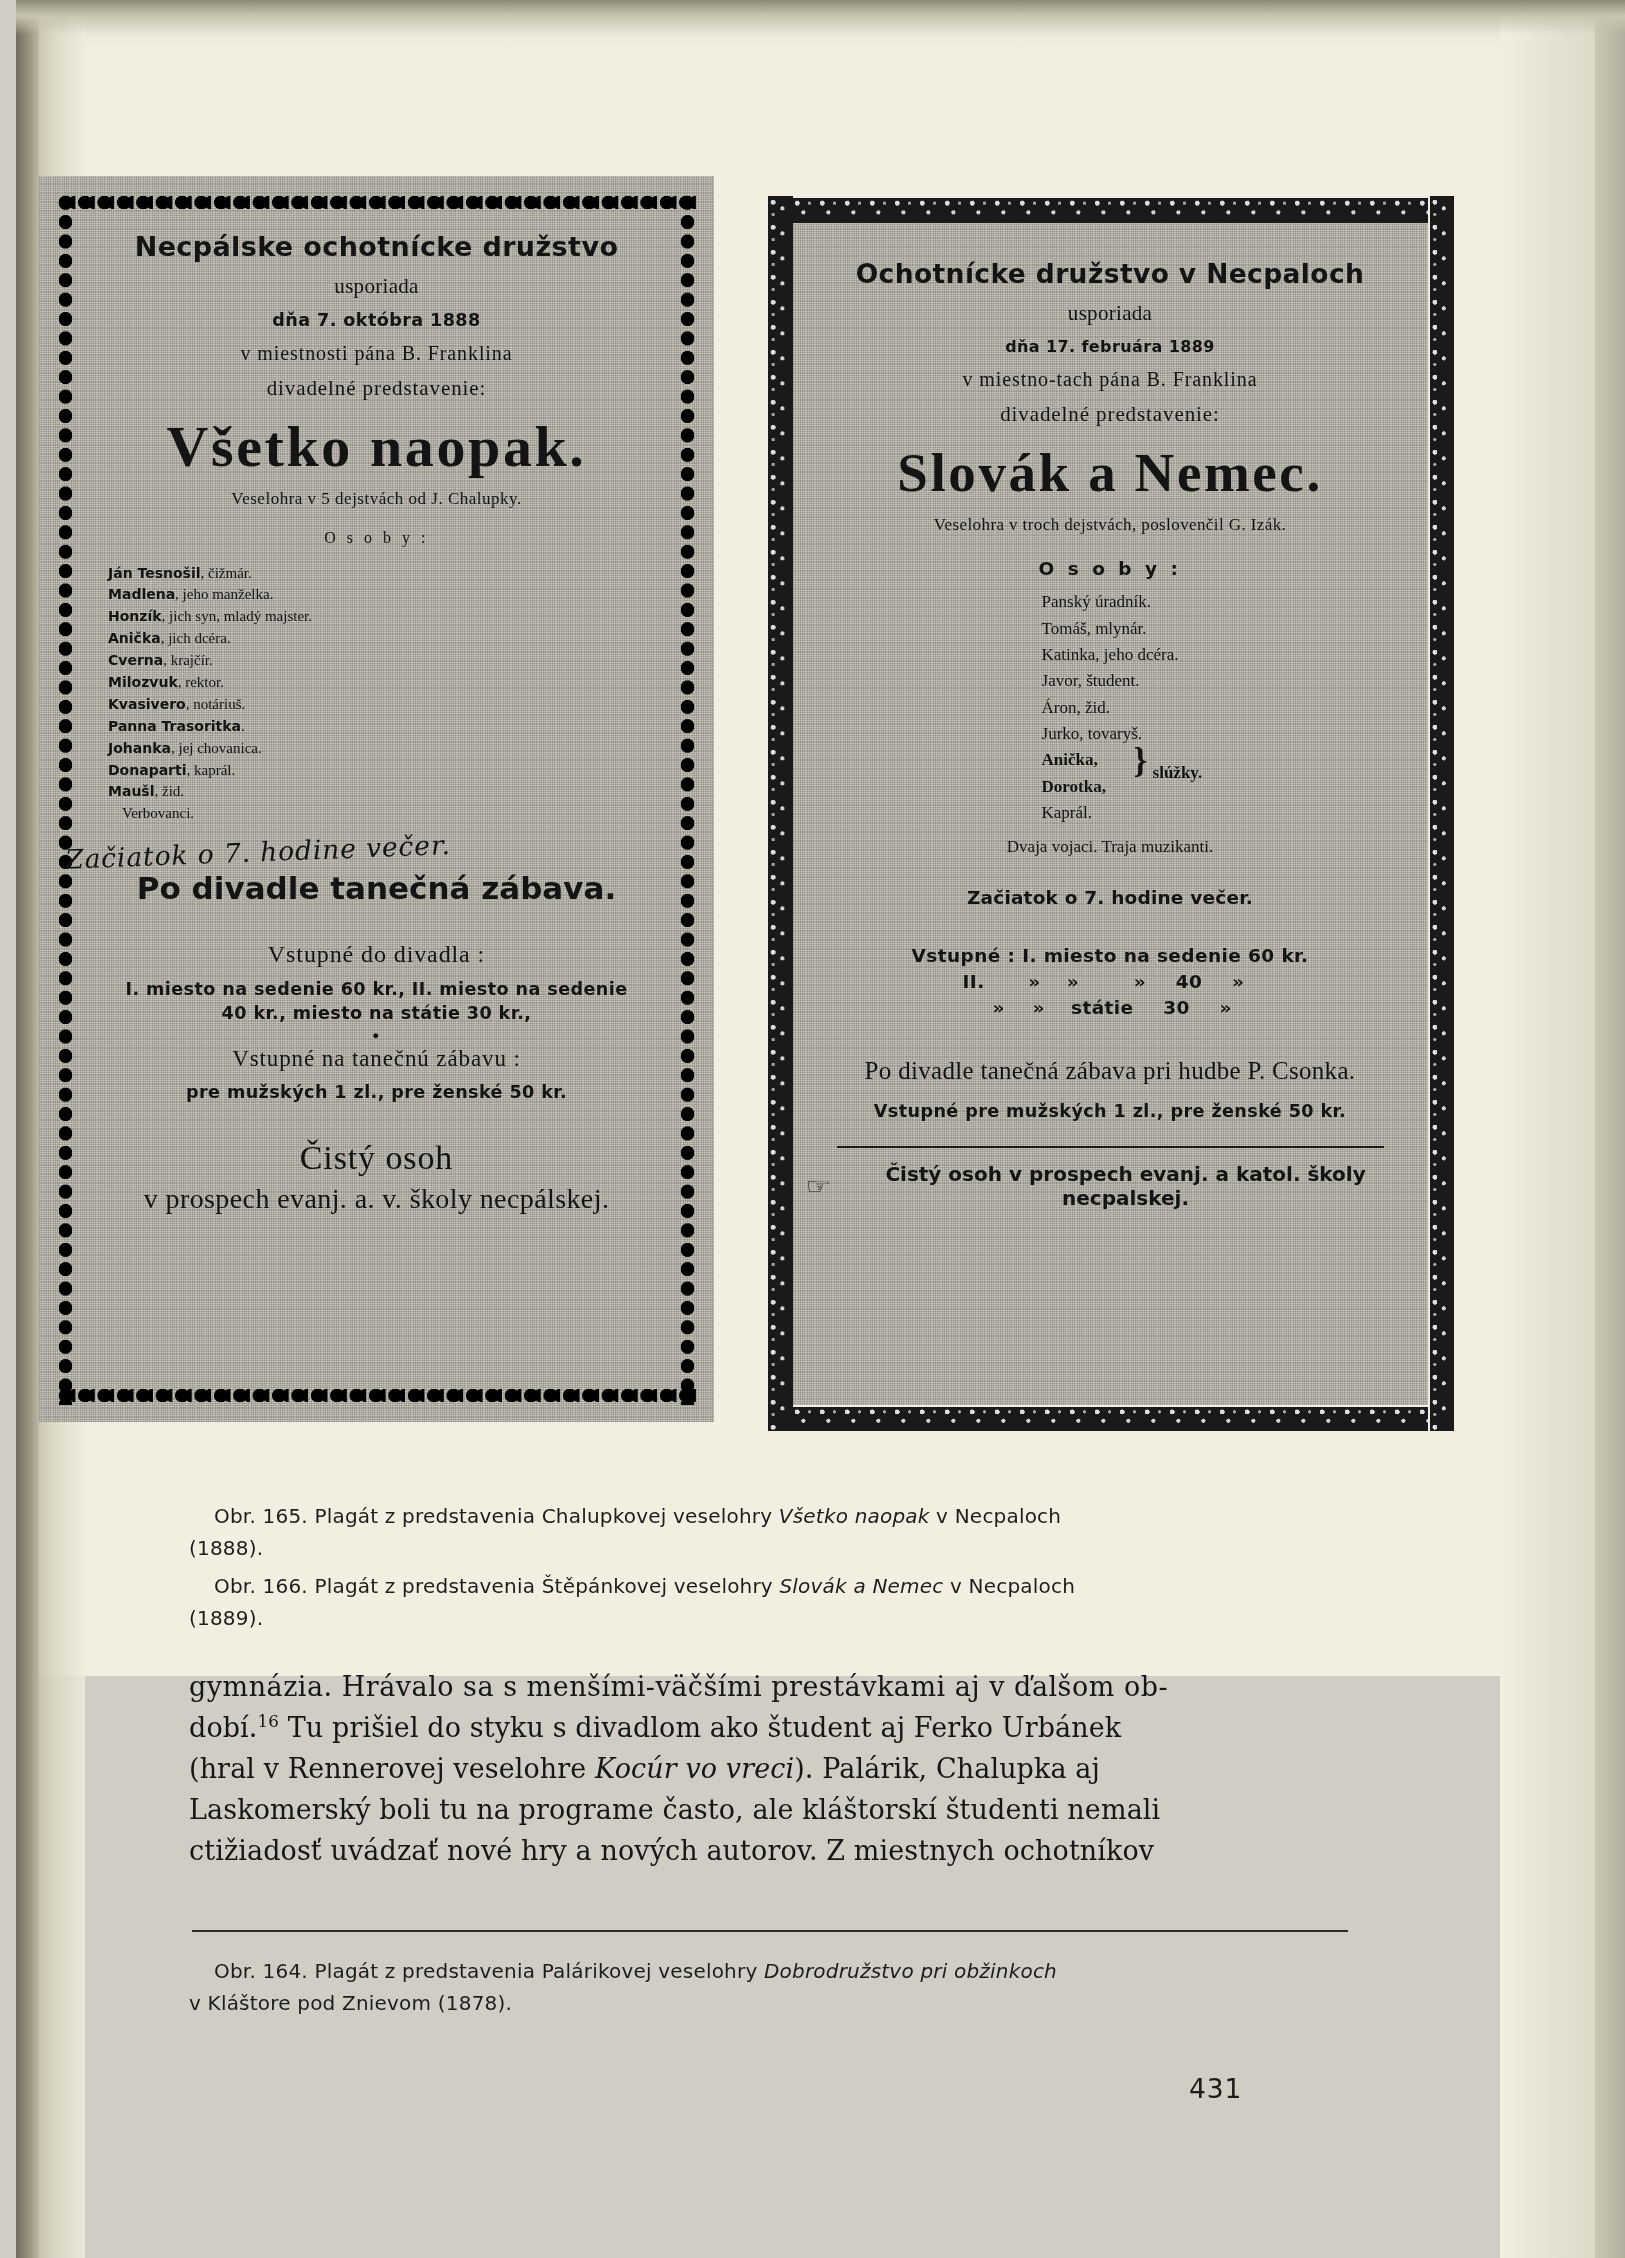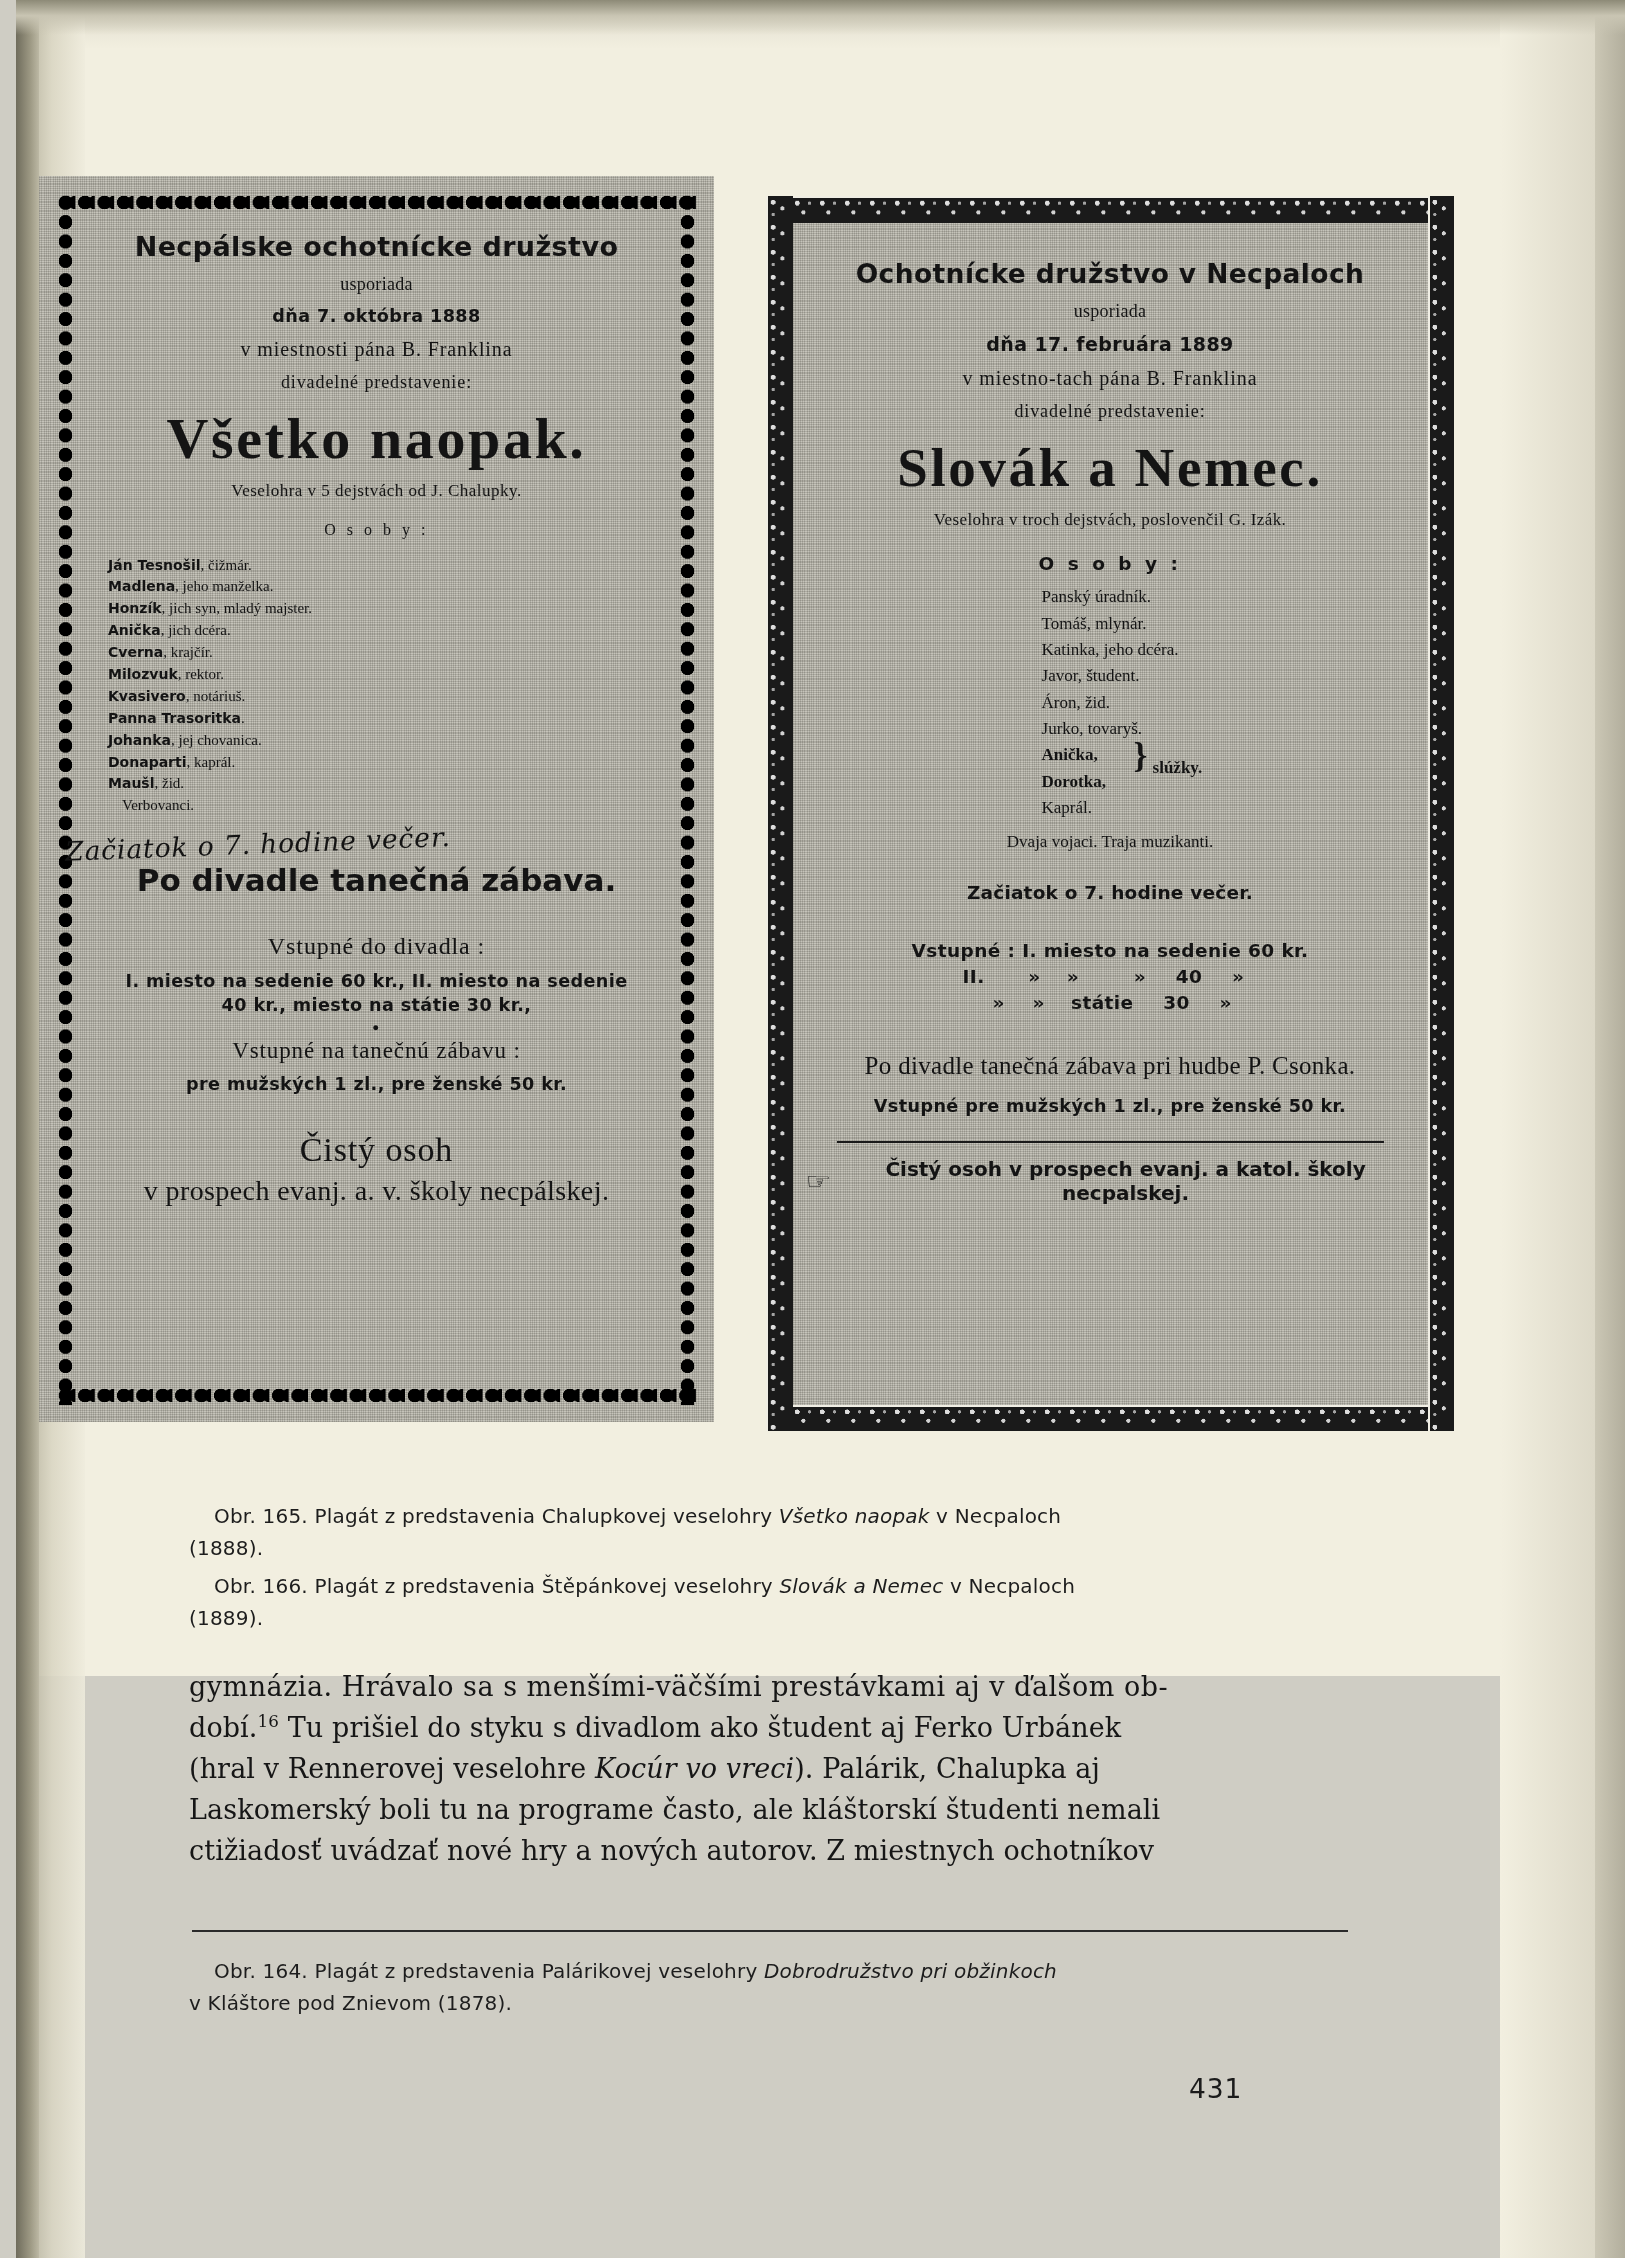--- a/index.html
+++ b/index.html
@@ -111,21 +111,21 @@
     background-repeat:repeat-y;
   }
 
   
   .pbody{position:absolute;left:0;right:0;top:0;text-align:center;}
   .t-head{
     font-family:"DejaVu Sans", sans-serif;
     font-weight:bold; letter-spacing:0.4px;
   }
   .t-ser{font-family:"Liberation Serif", serif;}
-  .t-small{font-size:18px;letter-spacing:0.3px;}
+  .t-small{font-size:21px;letter-spacing:0.3px;}
   .title-big{
     font-family:"Liberation Serif", serif;
     font-weight:bold;
     letter-spacing:2.6px;
   }
   .spaced{letter-spacing:3.5px;}
 
   .cast{
     text-align:left;
     font-size:15px;
@@ -258,21 +258,21 @@
       <div class="lace-h" style="bottom:0;"></div>
       <div class="lace-v" style="left:0;"></div>
       <div class="lace-v" style="right:0;"></div>
     </div>
 
     <div class="pbody" style="top:62px;padding:0 42px;">
       <div class="t-head" style="font-size:26.5px;">Ochotnícke družstvo v Necpaloch</div>
 
       <div class="t-ser t-small" style="margin-top:12.4px;">usporiada</div>
 
-      <div class="t-head" style="font-size:19px;margin-top:10.6px;">dňa 17. februára 1889</div>
+      <div class="t-head" style="font-size:16px;margin-top:10.6px;">dňa 17. februára 1889</div>
 
       <div class="t-ser" style="font-size:20px;margin-top:12.4px;letter-spacing:0.9px;">v miestno-tach pána B. Franklina</div>
 
       <div class="t-ser t-small" style="margin-top:10.6px;letter-spacing:0.9px;">divadelné predstavenie:</div>
 
       <div class="title-big" style="font-size:55px;margin-top:14px;">Slovák a Nemec.</div>
 
       <div class="t-ser" style="font-size:17px;margin-top:10.6px;letter-spacing:0.4px;">Veselohra v troch dejstvách, poslovenčil G. Izák.</div>
 
       <div class="t-head spaced" style="font-size:18.5px;margin-top:23px;">O s o b y :</div>

